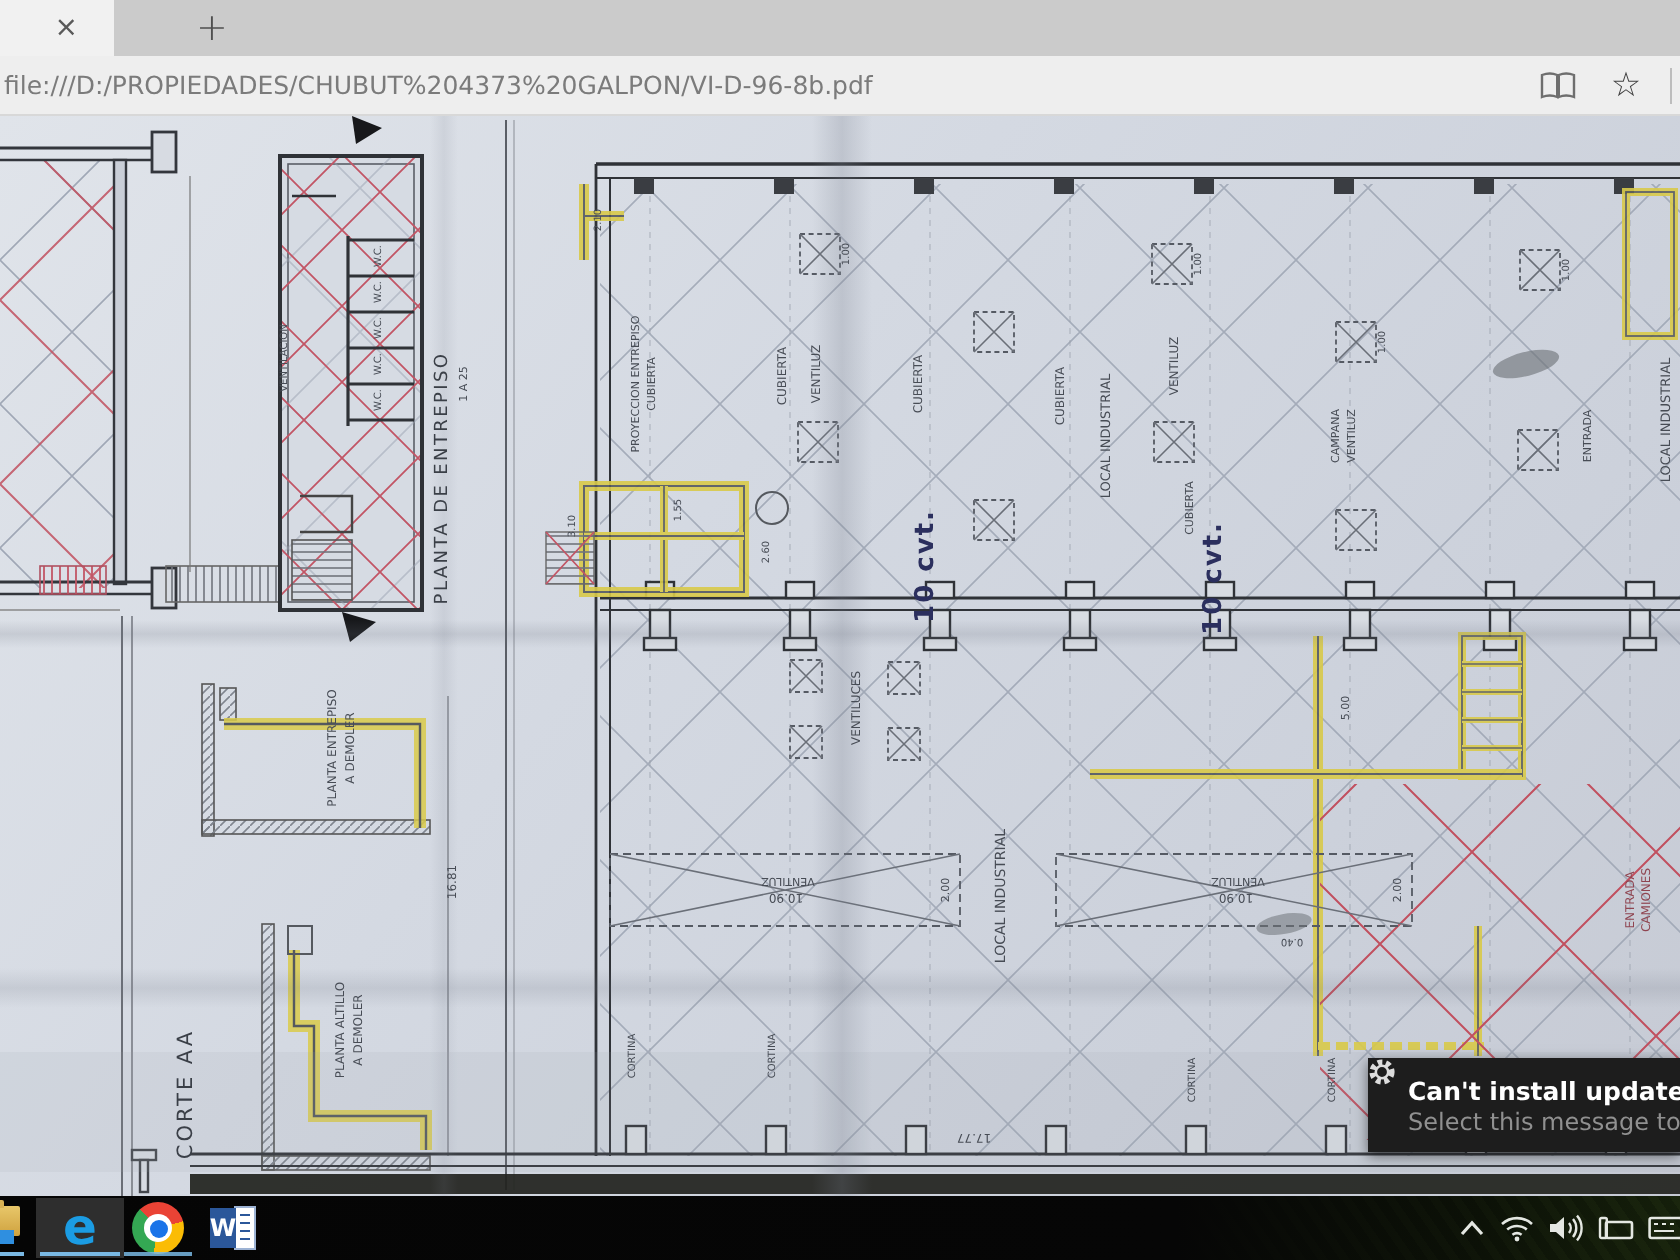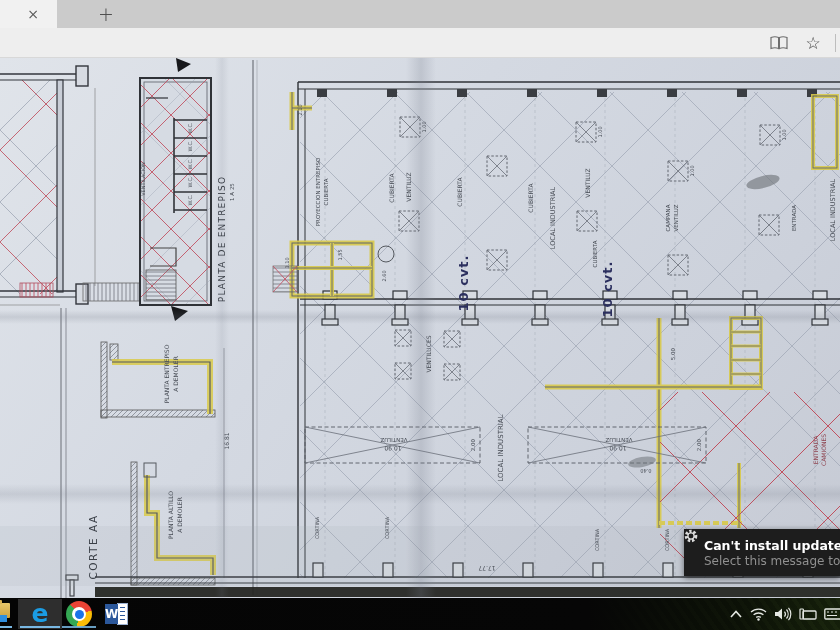--- a/index.html
+++ b/index.html
@@ -62,20 +62,21 @@
 <div class="screen">
 
   <div class="tabbar">
     <div class="tab">
       <span class="tab-close">×</span>
     </div>
     <div class="newtab">+</div>
   </div>
 
   <div class="addressbar">
+    <div class="url">file:///D:/PROPIEDADES/CHUBUT%204373%20GALPON/VI-D-96-8b.pdf</div>
     <div class="ab-icons">
       <div class="ab-btn">
         <svg width="18" height="14" viewBox="0 0 18 14">
           <path d="M1,1.5 Q5,0 8.6,1.5 L8.6,12.5 Q5,11 1,12.5 Z" fill="none" stroke="#6e6e6e" stroke-width="1.2"></path>
           <path d="M17,1.5 Q13,0 9.4,1.5 L9.4,12.5 Q13,11 17,12.5 Z" fill="none" stroke="#6e6e6e" stroke-width="1.2"></path>
         </svg>
       </div>
       <div class="ab-btn">
         <span class="star">☆</span>
       </div>

